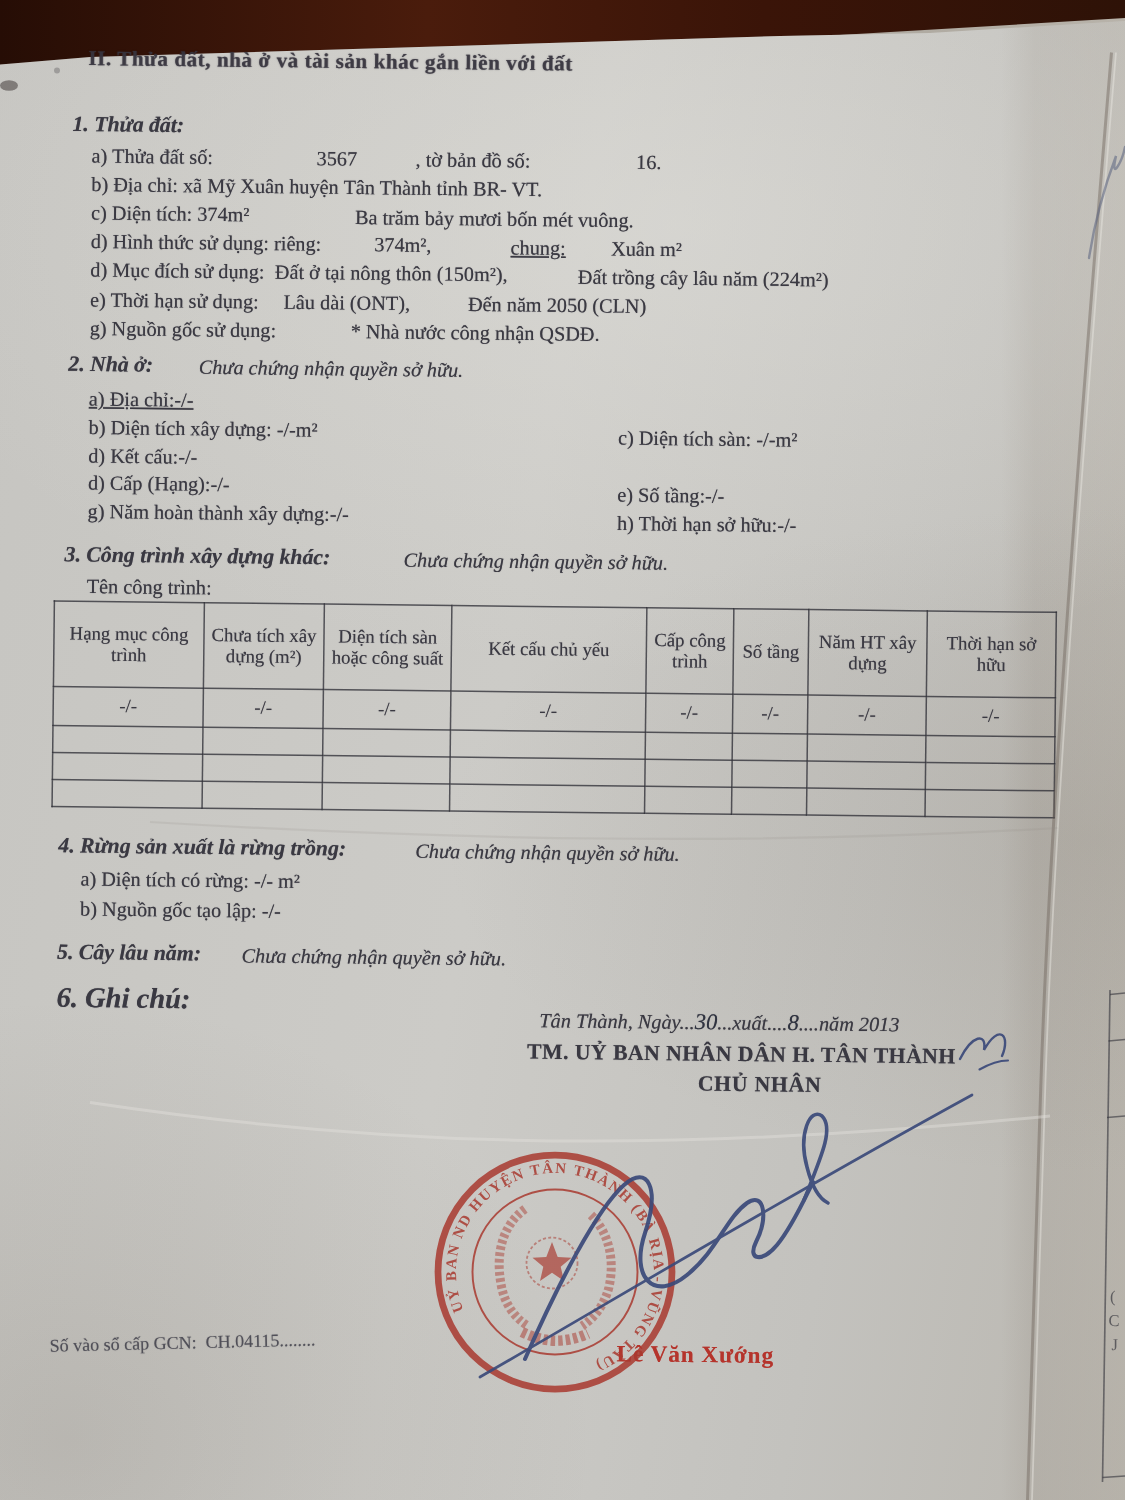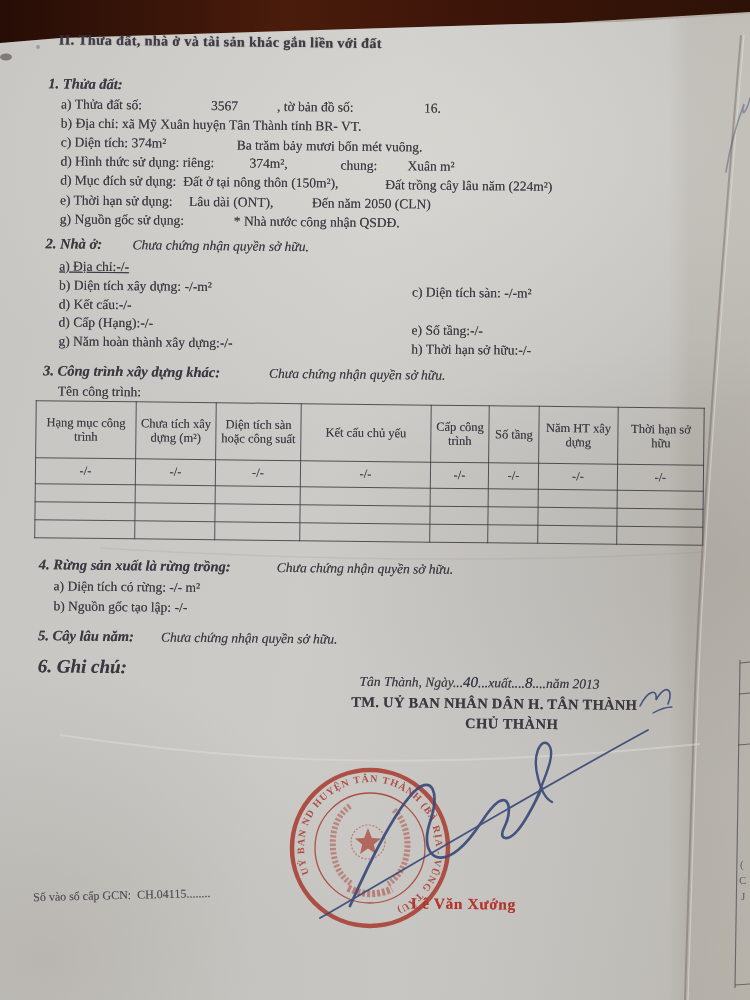--- a/index.html
+++ b/index.html
@@ -47,21 +47,21 @@
     <span class="t b i" style="left:44px;top:79px;font-size:14.5px;">1. Thửa đất:</span>
     <span class="t" style="left:57px;top:100px;">a) Thửa đất số:</span>
     <span class="t" style="left:207px;top:100px;">3567</span>
     <span class="t" style="left:273px;top:100px;">, tờ bản đồ số:</span>
     <span class="t" style="left:420px;top:100px;">16.</span>
     <span class="t" style="left:57px;top:119px;">b) Địa chỉ: xã Mỹ Xuân huyện Tân Thành tỉnh BR- VT.</span>
     <span class="t" style="left:57px;top:138px;">c) Diện tích: 374m²</span>
     <span class="t" style="left:233px;top:139px;">Ba trăm bảy mươi bốn mét vuông.</span>
     <span class="t" style="left:57px;top:157px;">d) Hình thức sử dụng: riêng:</span>
     <span class="t" style="left:246px;top:157px;">374m²,</span>
-    <span class="t" style="left:337px;top:158px;">chung:</span>
+    <span class="t" style="left:337px;top:158px;text-decoration:underline;">chung:</span>
     <span class="t" style="left:404px;top:158px;">Xuân m²</span>
     <span class="t" style="left:57px;top:176px;">d) Mục đích sử dụng:</span>
     <span class="t" style="left:180px;top:176px;">Đất ở tại nông thôn (150m²),</span>
     <span class="t" style="left:382px;top:177px;">Đất trồng cây lâu năm (224m²)</span>
     <span class="t" style="left:57px;top:196px;">e) Thời hạn sử dụng:</span>
     <span class="t" style="left:186px;top:196px;">Lâu dài (ONT),</span>
     <span class="t" style="left:309px;top:196px;">Đến năm 2050 (CLN)</span>
     <span class="t" style="left:57px;top:215px;">g) Nguồn gốc sử dụng:</span>
     <span class="t" style="left:231px;top:215px;">* Nhà nước công nhận QSDĐ.</span>
 
@@ -148,23 +148,23 @@
     <span class="t b i" style="left:40px;top:560px;font-size:14.5px;">4. Rừng sản xuất là rừng trồng:</span>
     <span class="t i" style="left:278px;top:561px;">Chưa chứng nhận quyền sở hữu.</span>
     <span class="t" style="left:55px;top:582px;">a) Diện tích có rừng: -/- m²</span>
     <span class="t" style="left:55px;top:602px;">b) Nguồn gốc tạo lập: -/-</span>
 
     <span class="t b i" style="left:40px;top:631px;font-size:14.5px;">5. Cây lâu năm:</span>
     <span class="t i" style="left:163px;top:632px;">Chưa chứng nhận quyền sở hữu.</span>
 
     <span class="t b i" style="left:40px;top:659px;font-size:19px;">6. Ghi chú:</span>
 
-    <span class="t i" style="left:362px;top:673px;"><span>Tân Thành, Ngày...</span><span class="hw">40</span><span>...xuất....</span><span class="hw">8</span><span>....năm 2013</span></span>
+    <span class="t i" style="left:362px;top:673px;"><span>Tân Thành, Ngày...</span><span class="hw">30</span><span>...xuất....</span><span class="hw">8</span><span>....năm 2013</span></span>
     <span class="t b" style="left:354px;top:694px;font-size:14.5px;letter-spacing:.3px;">TM. UỶ BAN NHÂN DÂN H. TÂN THÀNH</span>
-    <span class="t b" style="left:468px;top:714px;font-size:14.5px;letter-spacing:.5px;">CHỦ THÀNH</span>
+    <span class="t b" style="left:468px;top:714px;font-size:14.5px;letter-spacing:.5px;">CHỦ NHÂN</span>
     <span class="t b red" style="left:416px;top:894px;font-size:15.5px;letter-spacing:.6px;">Lê Văn Xướng</span>
     <span class="t" style="left:38px;top:894px;font-size:12px;color:rgba(60,60,72,.55);transform:rotate(-2deg);transform-origin:left center;">Số vào sổ cấp GCN:  CH.04115........</span>
   </div>
 
   <svg class="overlay" viewBox="0 0 750 1000">
 
     <g>
       <path d="M741,35 C722,260 700,540 694,720 C690,850 687,940 685,1000" fill="none" stroke="rgba(110,100,90,.45)" stroke-width="2"></path>
       <path d="M744,35 C725,260 703,540 697,720 C693,850 690,940 688,1000" fill="none" stroke="rgba(232,230,224,.5)" stroke-width="1.2"></path>
     </g>

